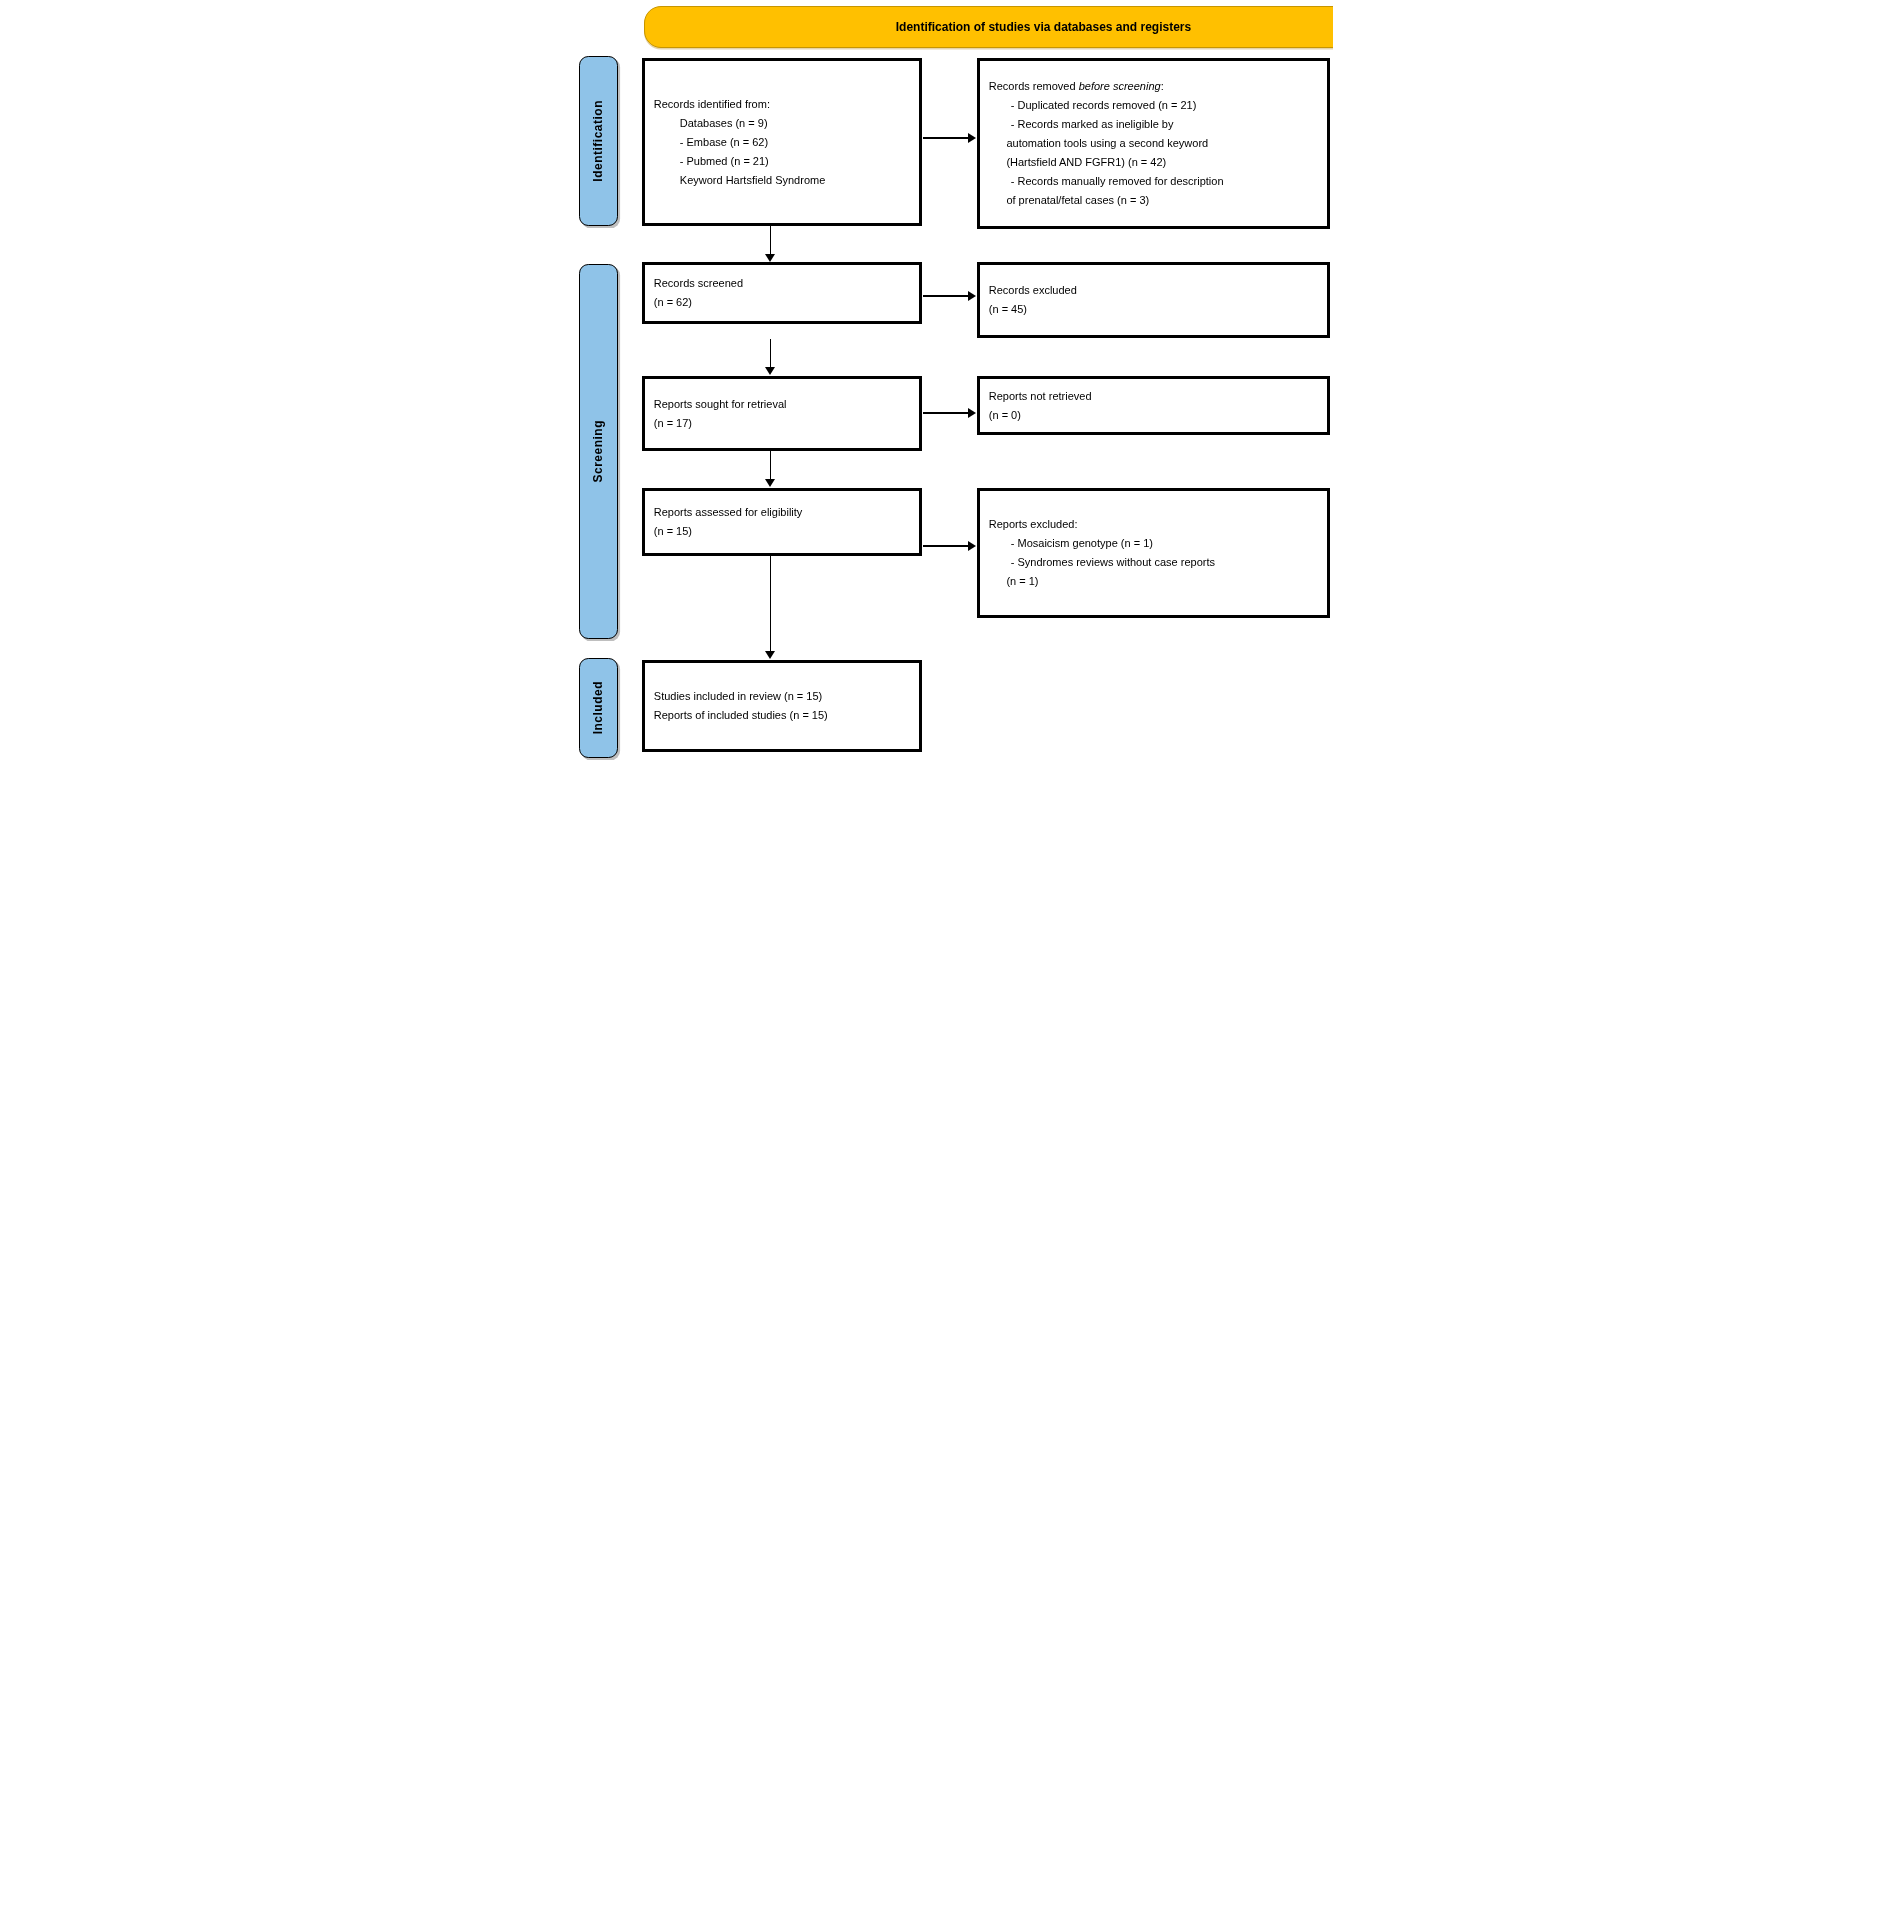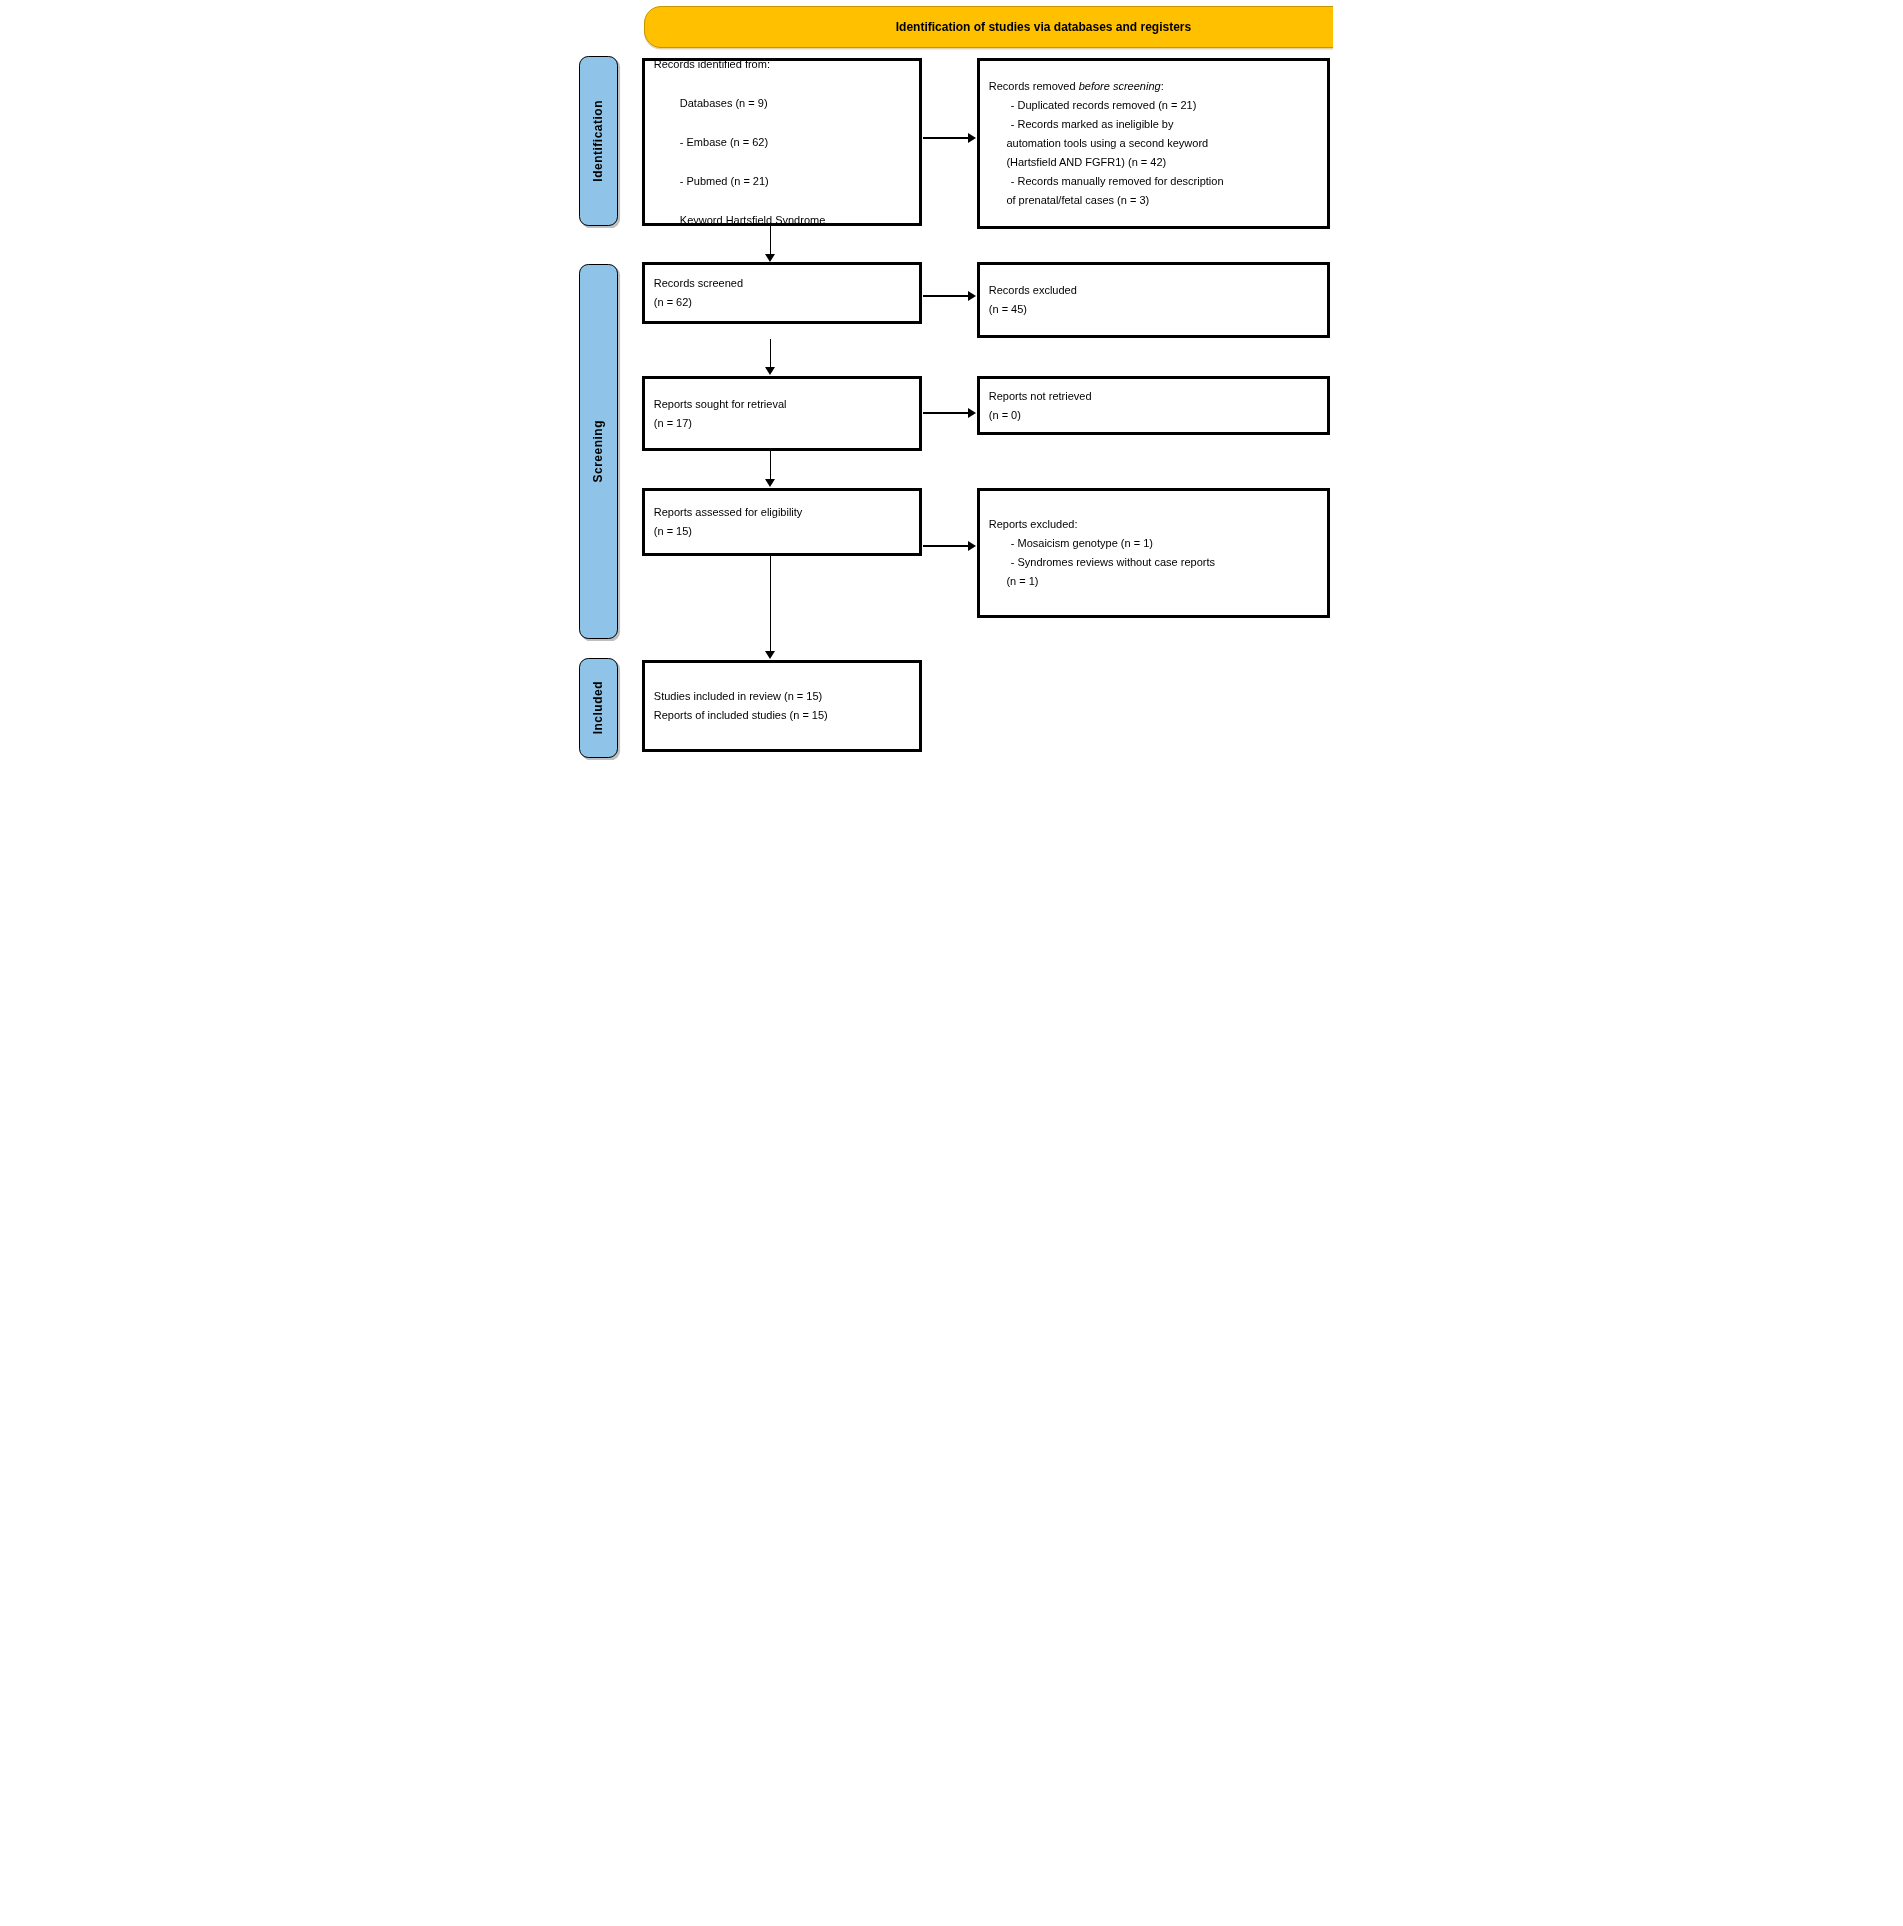--- a/index.html
+++ b/index.html
@@ -64,21 +64,21 @@
     background: #fff;
     border: 3.1px solid var(--box-border);
     display: flex; flex-direction: column; justify-content: center;
     padding: 4.2px 6.2px 4.2px 9.3px;
     font-size: 11px;
     line-height: 19px;
   }
   .col-left  { left: 71px; width: 280px; }
   .col-right { left: 406px; width: 353px; }
 
-  .b-identified   { top: 58px;  height: 168px; gap: 20px; }
+  .b-identified   { top: 58px;  height: 168px; }
   .b-removed      { top: 58px;  height: 171px; }
   .b-screened     { top: 262px;  height: 62px; }
   .b-rexcluded    { top: 262px;  height: 76px; }
   .b-sought       { top: 376px;  height: 75px; }
   .b-notretrieved { top: 376px;  height: 59px; }
   .b-assessed     { top: 488px;  height: 68px; }
   .b-repexcluded  { top: 488px;  height: 130px; }
   .b-included     { top: 660px; height: 92px; }
 
   .ind1  { padding-left: 26px; }  

